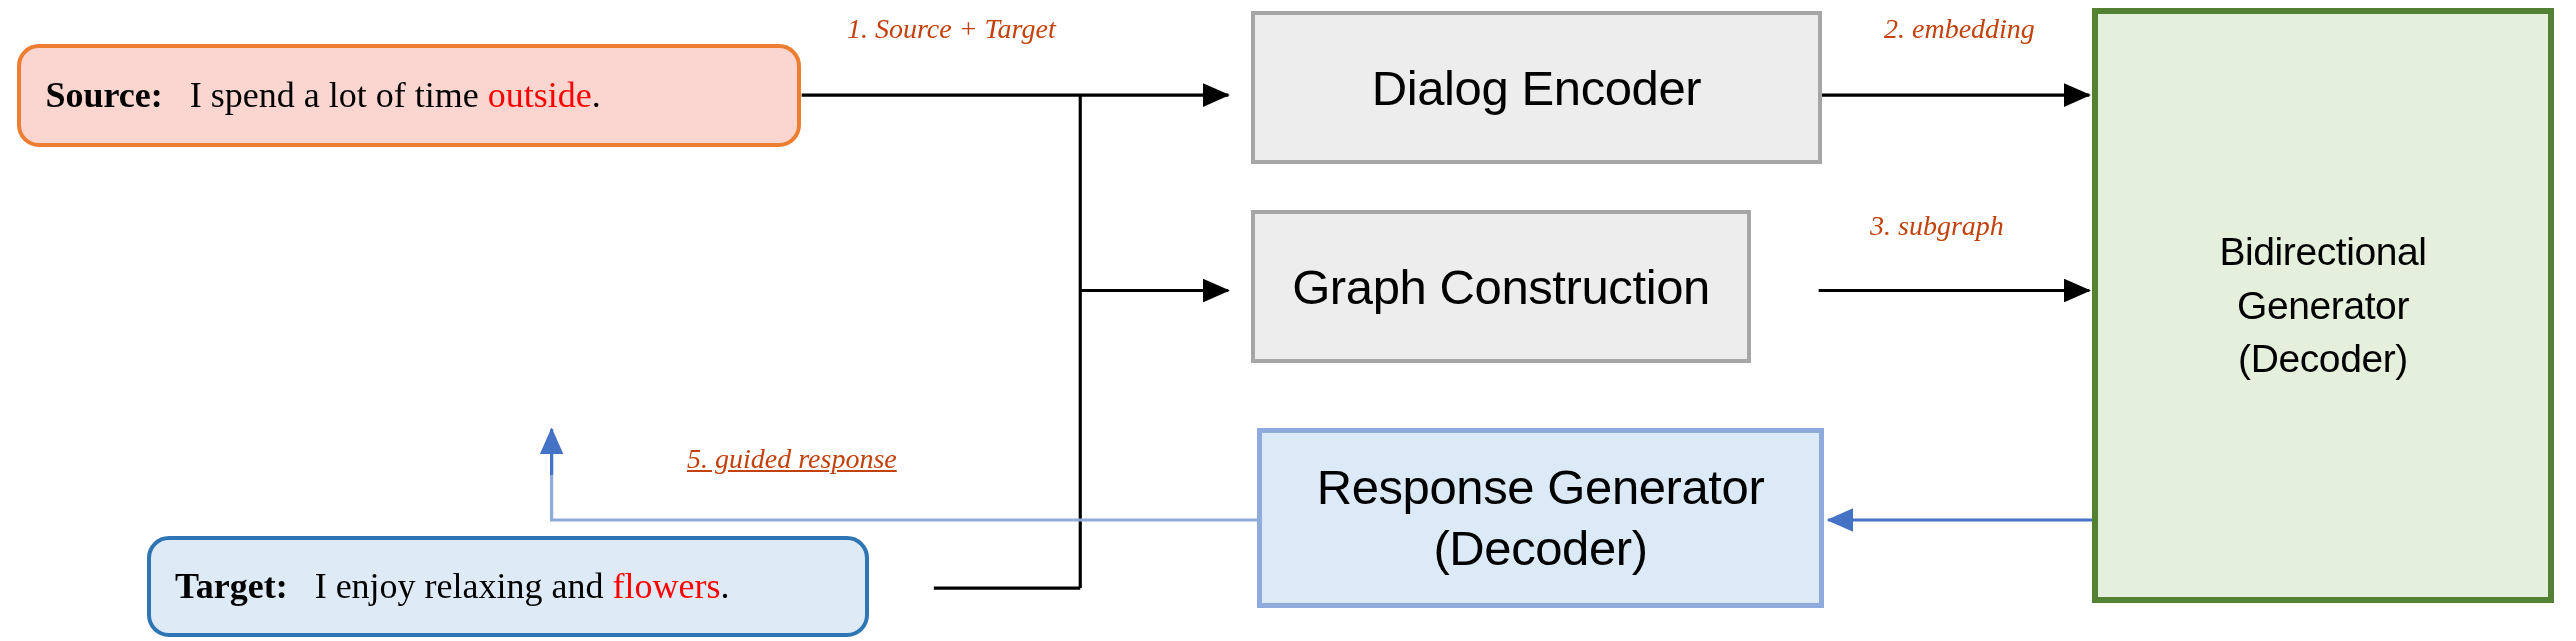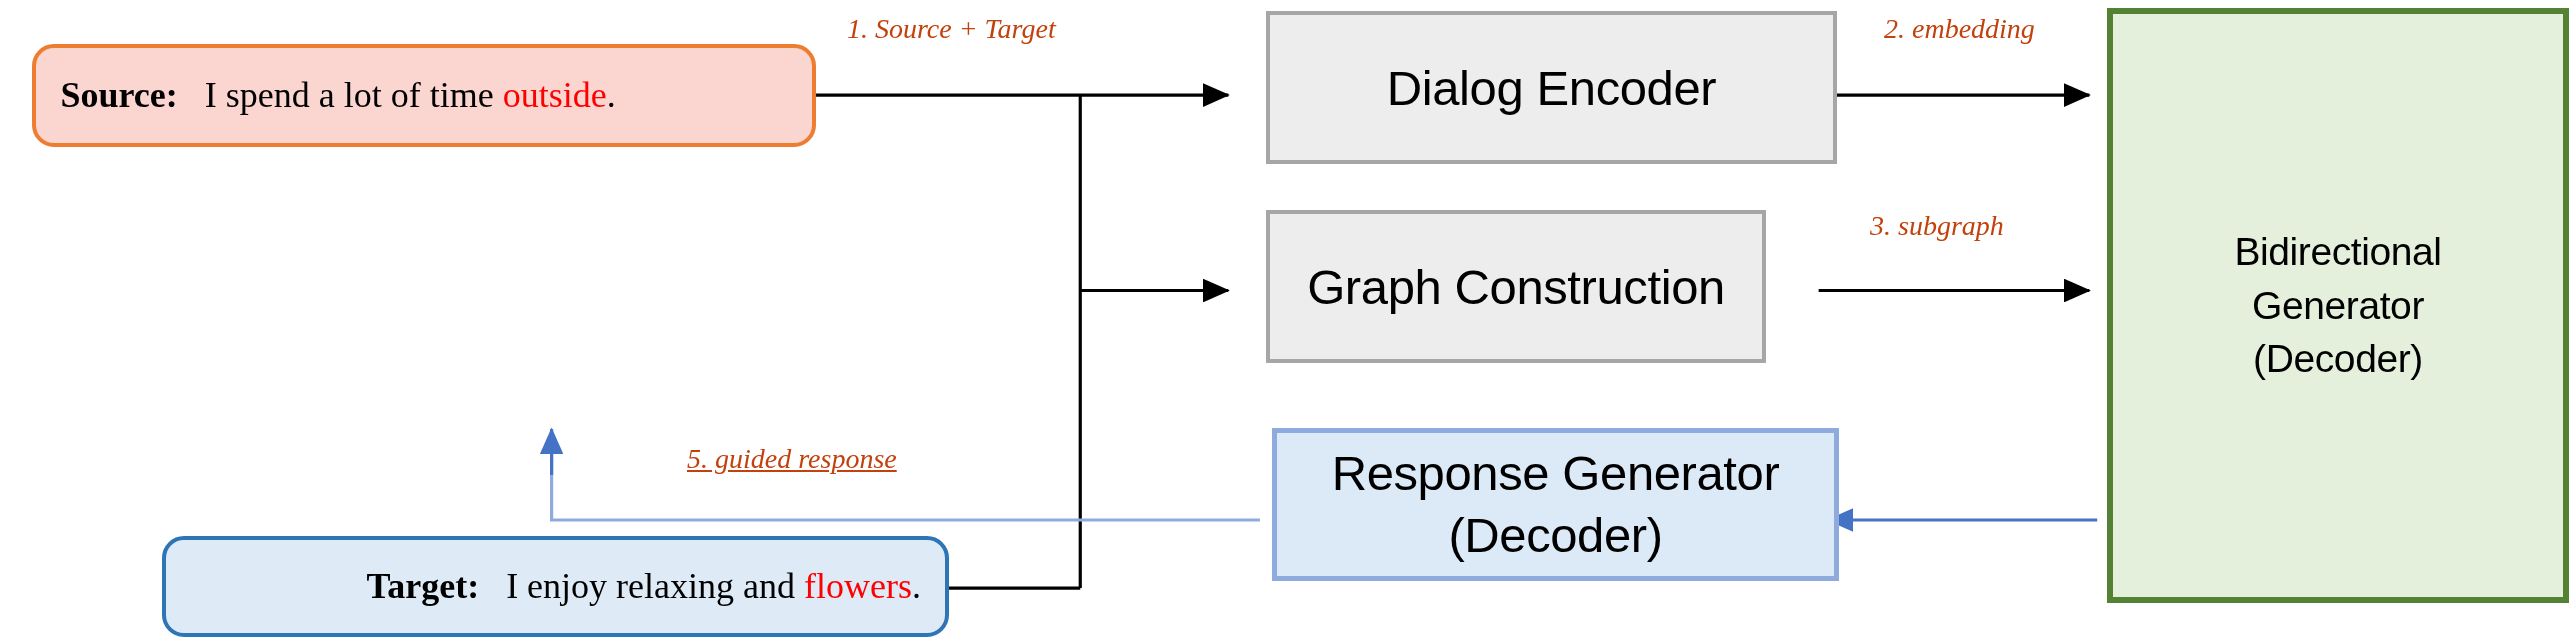--- a/index.html
+++ b/index.html
@@ -24,21 +24,20 @@
     width: 2576px;
     height: 642px;
   }
 
   
   .node {
     position: absolute;
     box-sizing: border-box;
     display: flex;
     align-items: center;
-    margin-left: 15px;
   }
   .node.center-txt {
     justify-content: center;
     text-align: center;
   }
 
   .data-box {
     border-radius: 22px;
     padding: 0 24px;
     font-family: "Liberation Serif", serif;
@@ -144,37 +143,37 @@
 
   <div class="node data-box source-box" style="left:17.4px; top:44px; width:784px; height:103px;">
     <div>
       <span class="lbl">Source:</span>
       &nbsp;
       <span>I spend a lot of time </span><span class="kw">outside</span><span>.</span>
     </div>
   </div>
 
 
-  <div class="node data-box dialog-box" style="left:147px; top:536px; width:787px; height:101px;justify-content:flex-end;">
+  <div class="node data-box dialog-box" style="left:147px; top:536px; width:722px; height:101px;">
     <div>
       <span class="lbl">Target:</span>
       &nbsp;
       <span>I enjoy relaxing and </span><span class="kw">flowers</span><span>.</span>
     </div>
   </div>
 
   <div class="node center-txt proc-box gray-box" style="left:1251px; top:11px; width:571px; height:153px;">
     <span>Dialog Encoder</span>
   </div>
 
   <div class="node center-txt proc-box gray-box" style="left:1251px; top:210px; width:500px; height:153px;">
     <span>Graph Construction</span>
   </div>
 
-  <div class="node center-txt proc-box blue-box" style="left:1257px; top:428px; width:567px; height:153px;">
+  <div class="node center-txt proc-box blue-box" style="left:1257px; top:428px; width:567px; height:180px;">
     <div>
       <div>Response Generator</div>
       <div>(Decoder)</div>
     </div>
   </div>
 
   <div class="node center-txt proc-box green-box" style="left:2092px; top:8px; width:462px; height:595px;">
     <div>
       <div>Bidirectional</div>
       <div>Generator</div>

